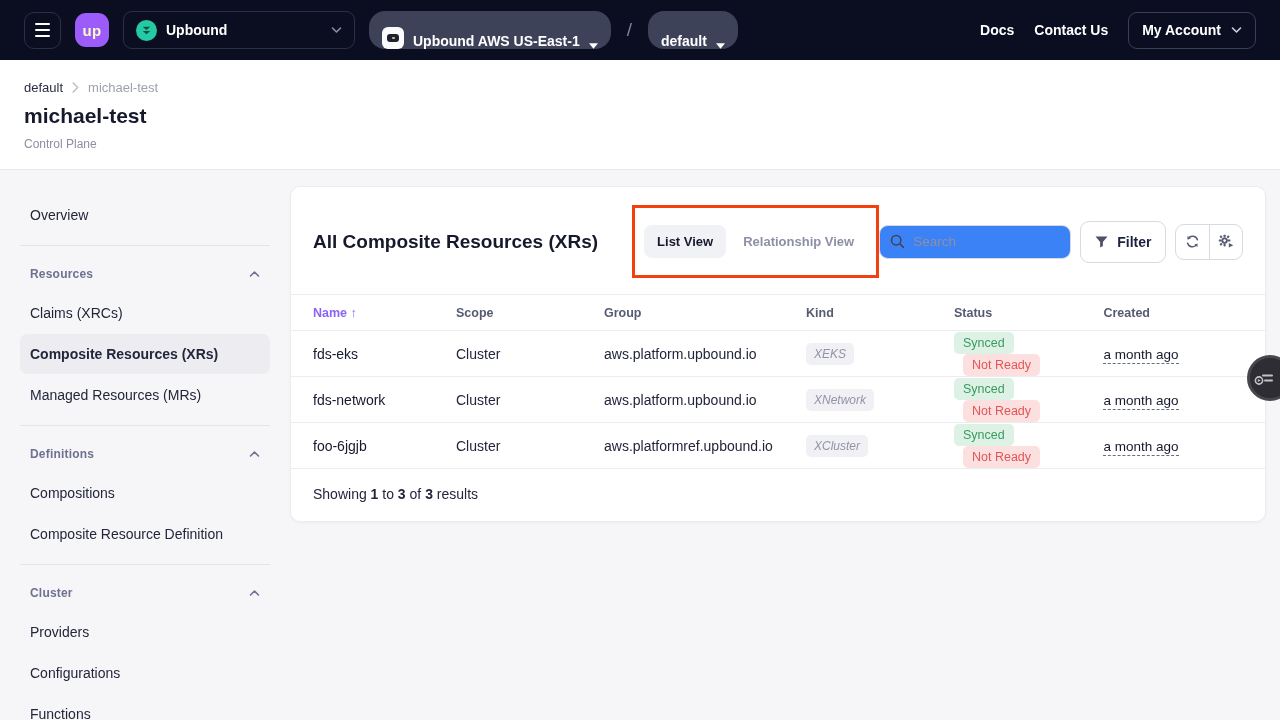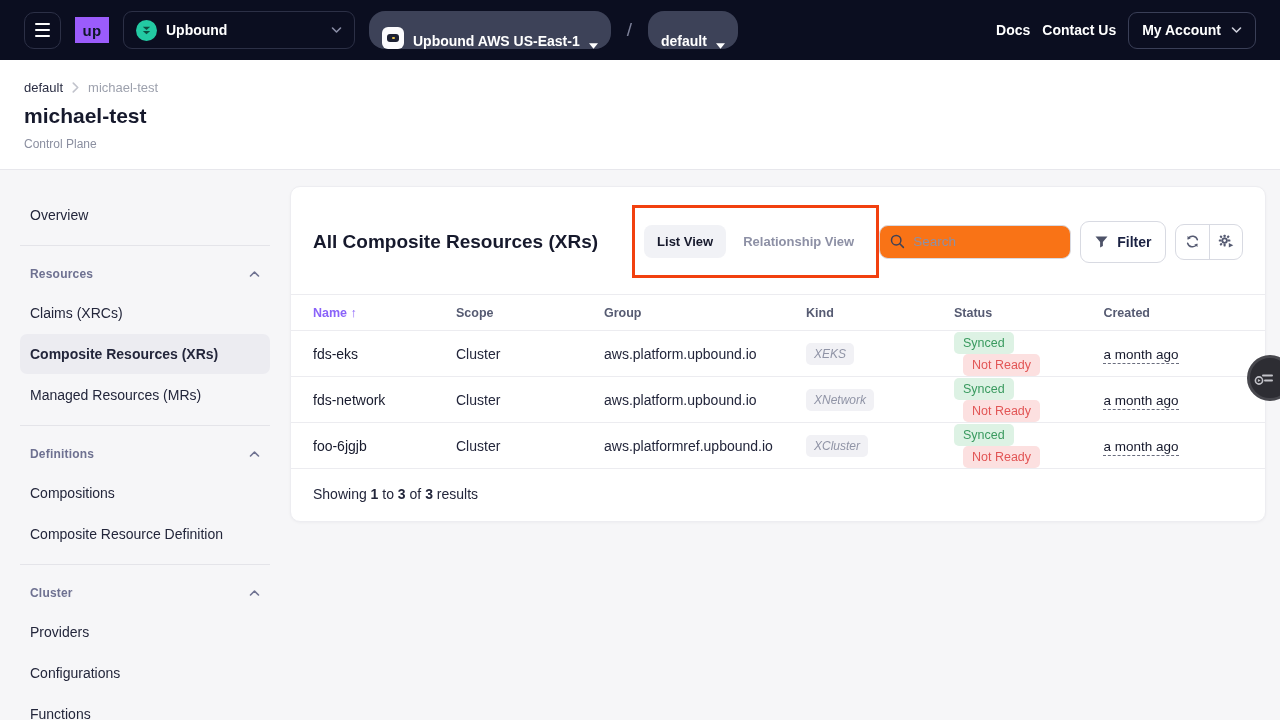--- a/index.html
+++ b/index.html
@@ -15,22 +15,22 @@
     display: flex; align-items: center;
     padding: 0 24px; gap: 14px;
   }
   .hamburger {
     width: 37px; height: 37px; border: 1.5px solid #2c3046; border-radius: 10px;
     background: transparent; display:flex; align-items:center; justify-content:center;
     flex-direction: column; gap: 3.5px; cursor: pointer; flex: none;
   }
   .hamburger span { display:block; width: 15px; height: 2.2px; background:#fff; border-radius:2px; }
   .brand-logo {
-    width: 34px; height: 26px; border-radius: 0; background: #9b5cfb;
-    color:#0f172a; font-weight:700; font-size:15px;
+    width: 34px; height: 34px; border-radius: 11px; background: #9b5cfb;
+    color:#fef9c3; font-weight:700; font-size:15px;
     display:flex; align-items:center; justify-content:center; cursor:pointer; flex:none;
     letter-spacing: .3px;
   }
   .org-switcher {
     width: 232px; height: 38px; border:1.5px solid #2c3046; border-radius:9px;
     display:flex; align-items:center; gap:9px; padding: 0 12px; cursor:pointer;
     background: transparent;
   }
   .org-avatar {
     width: 21px; height: 21px; border-radius: 50%; background: #23caa3;
@@ -48,21 +48,21 @@
   }
   .cp-icon-inner {
     width: 12px; height: 8px; background:#1c2033; border-radius:3px; position:relative;
   }
   .cp-icon-inner::after {
     content:""; position:absolute; left:4.5px; top:3px; width:3px; height:2px;
     background:#e8c24a; border-radius:1px;
   }
   .pill-label { color:#fff; font-size:14px; font-weight:700; }
   .nav-slash { color:#7d8199; font-size:19px; font-weight:400; margin: 0 2px; }
-  .nav-right { margin-left:auto; display:flex; align-items:center; gap: 12px; }
+  .nav-right { margin-left:auto; display:flex; align-items:center; gap: 20px; }
   .nav-link { color:#fff; font-size:14px; font-weight:700; text-decoration:none; cursor:pointer; }
   .account-btn {
     height: 37px; border:1.5px solid #3a3f57; border-radius:9px; background:transparent;
     display:flex; align-items:center; gap:10px; padding: 0 13px;
     color:#fff; font-size:14px; font-weight:700; cursor:pointer;
   }
   
   .page-header {
     background:#fff; height:110px; padding: 20px 24px 0 24px;
     border-bottom: 1px solid #e7e7ec; position: relative;
@@ -110,21 +110,21 @@
   .toggle-btn {
     height: 33px; padding: 0 13px; border:none; background:transparent; border-radius: 8px;
     font-family: inherit; font-size: 13px; font-weight:700; color:#8d90a5; cursor:pointer; white-space:nowrap;
   }
   .toggle-btn.active { background:#f1f2f6; color:#16192c; }
   .header-tools { margin-left:auto; display:flex; align-items:center; gap:9px; }
   .search-box { position:relative; }
   .search-box input {
     width: 192px; height: 34px; border: 1px solid #d8dae2; border-radius: 9px;
     padding: 0 10px 0 33px; font-family: inherit; font-size: 13.5px; color:#23263b; outline:none;
-    background:#f97316;
+    background:#3b82f6;
   }
   .search-box input::placeholder { color:#8d90a5; }
   .search-box .search-ic { position:absolute; left:11px; top:9px; }
   .filter-btn {
     height: 42px; padding: 0 14px; background:#fff; border:1px solid #d8dae2; border-radius:9px;
     display:flex; align-items:center; gap:9px; cursor:pointer;
     font-family: inherit; font-size:14px; font-weight:700; color:#1a2142;
   }
   .icon-group {
     display:flex; border:1px solid #d8dae2; border-radius:9px; overflow:hidden; background:#fff;

